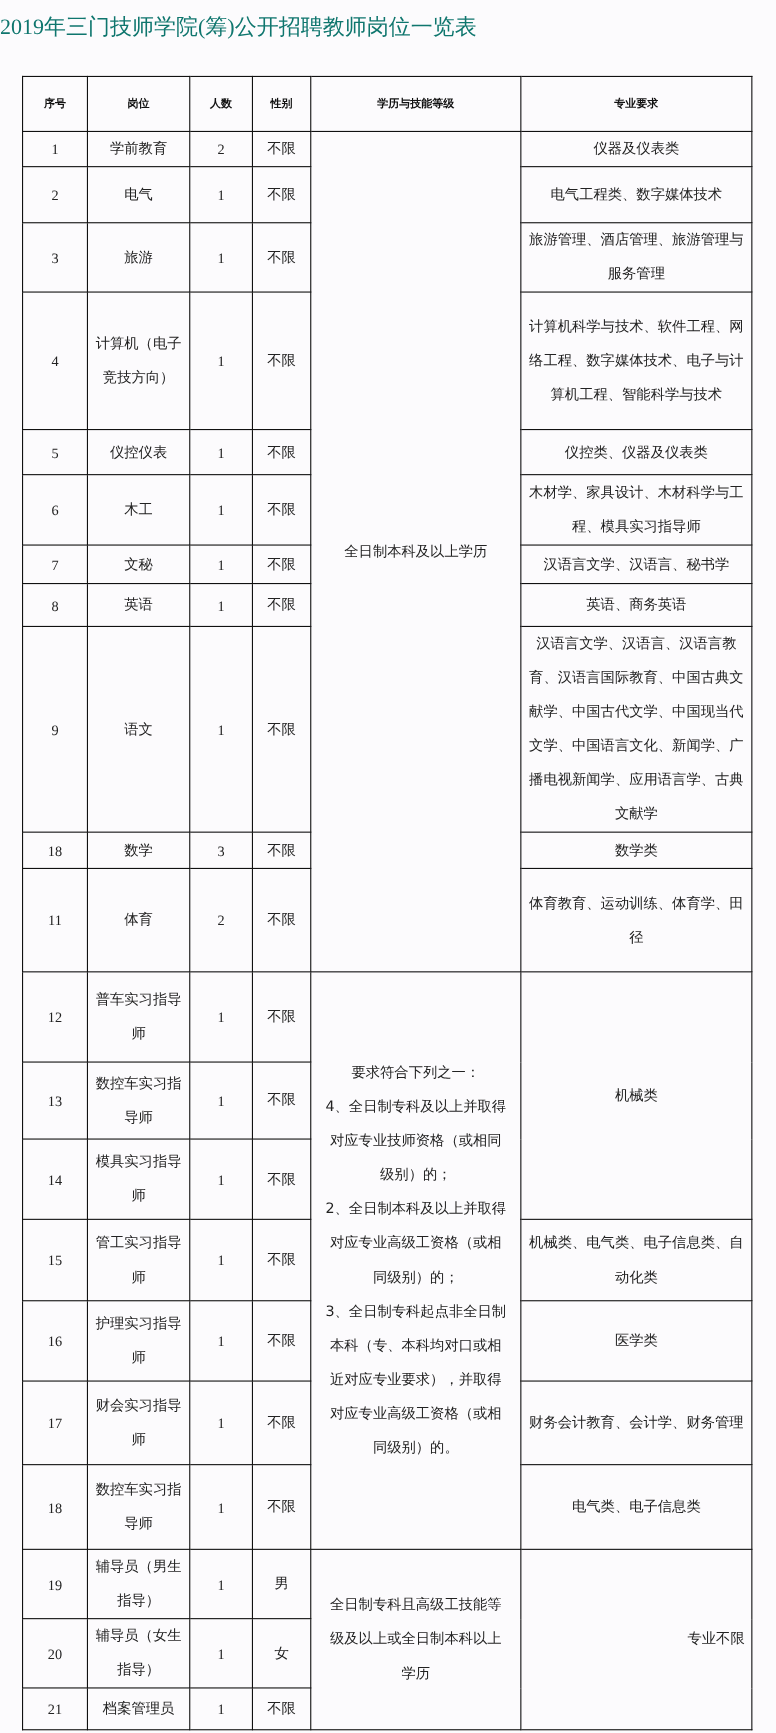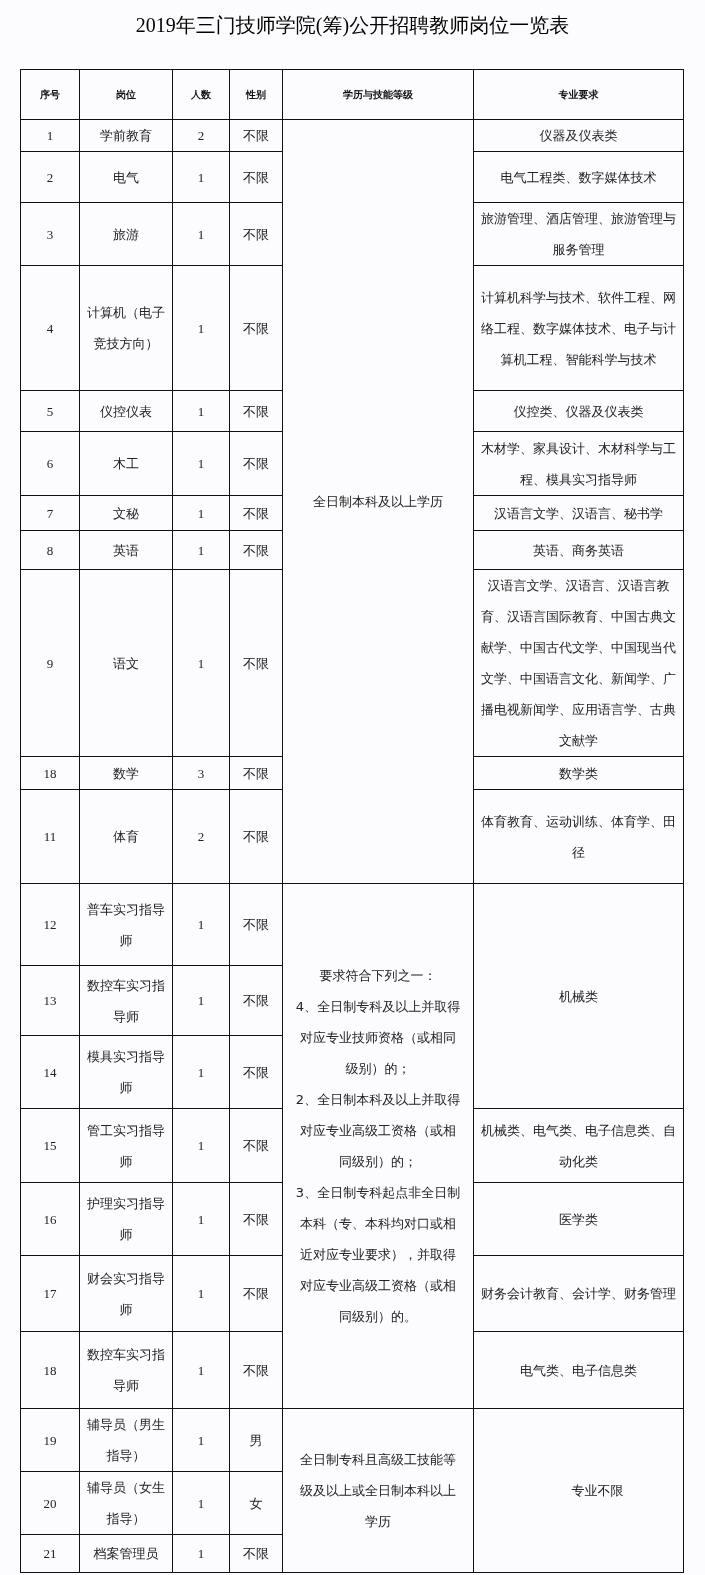--- a/index.html
+++ b/index.html
@@ -1,36 +1,36 @@
 <!DOCTYPE html>
 <html><head>
 <meta charset="utf-8">
 <style>
   html, body { margin: 0; padding: 0; }
   body {
     width: 705px; height: 1575px; background: #fcfbfd; position: relative; overflow: hidden;
     font-family: "DejaVu Sans", "Liberation Sans", sans-serif; color: #111;
   }
   .title {
-    position: absolute; left: 0; top: 10px; width: 705px; text-align: center;
+    position: absolute; left: 0; top: 10px; width: 705px; text-align: left;
     font-family: "Liberation Serif", "DejaVu Serif", serif; font-size: 20px; line-height: 30px;
-    letter-spacing: 0px; color: #000000;
+    letter-spacing: 0px; color: #0f766e;
   }
   table.grid {
     position: absolute; left: 20px; top: 69px; width: 663px;
     border-collapse: collapse; table-layout: fixed;
   }
   table.grid td, table.grid th {
     border: 1.4px solid #111; padding: 0 6px; text-align: center; vertical-align: middle;
     font-size: 13px; line-height: 31px; font-weight: normal; color: #222; overflow: hidden;
   }
   table.grid th { font-weight: bold; font-size: 10px; color: #111; }
   td.num { font-family: "Liberation Serif", serif; font-size: 13px; }
   td.left { text-align: left; padding-left: 6px; }
-  td.left.offset { text-align: center; padding-left: 44px; }
+  td.left.offset { text-align: right; padding-left: 44px; }
   .line { display: block; }
 </style>
 </head>
 <body>
 
 <div class="title">2019年三门技师学院(筹)公开招聘教师岗位一览表</div>
 
 <table class="grid">
   <colgroup>
     <col style="width:59px">

